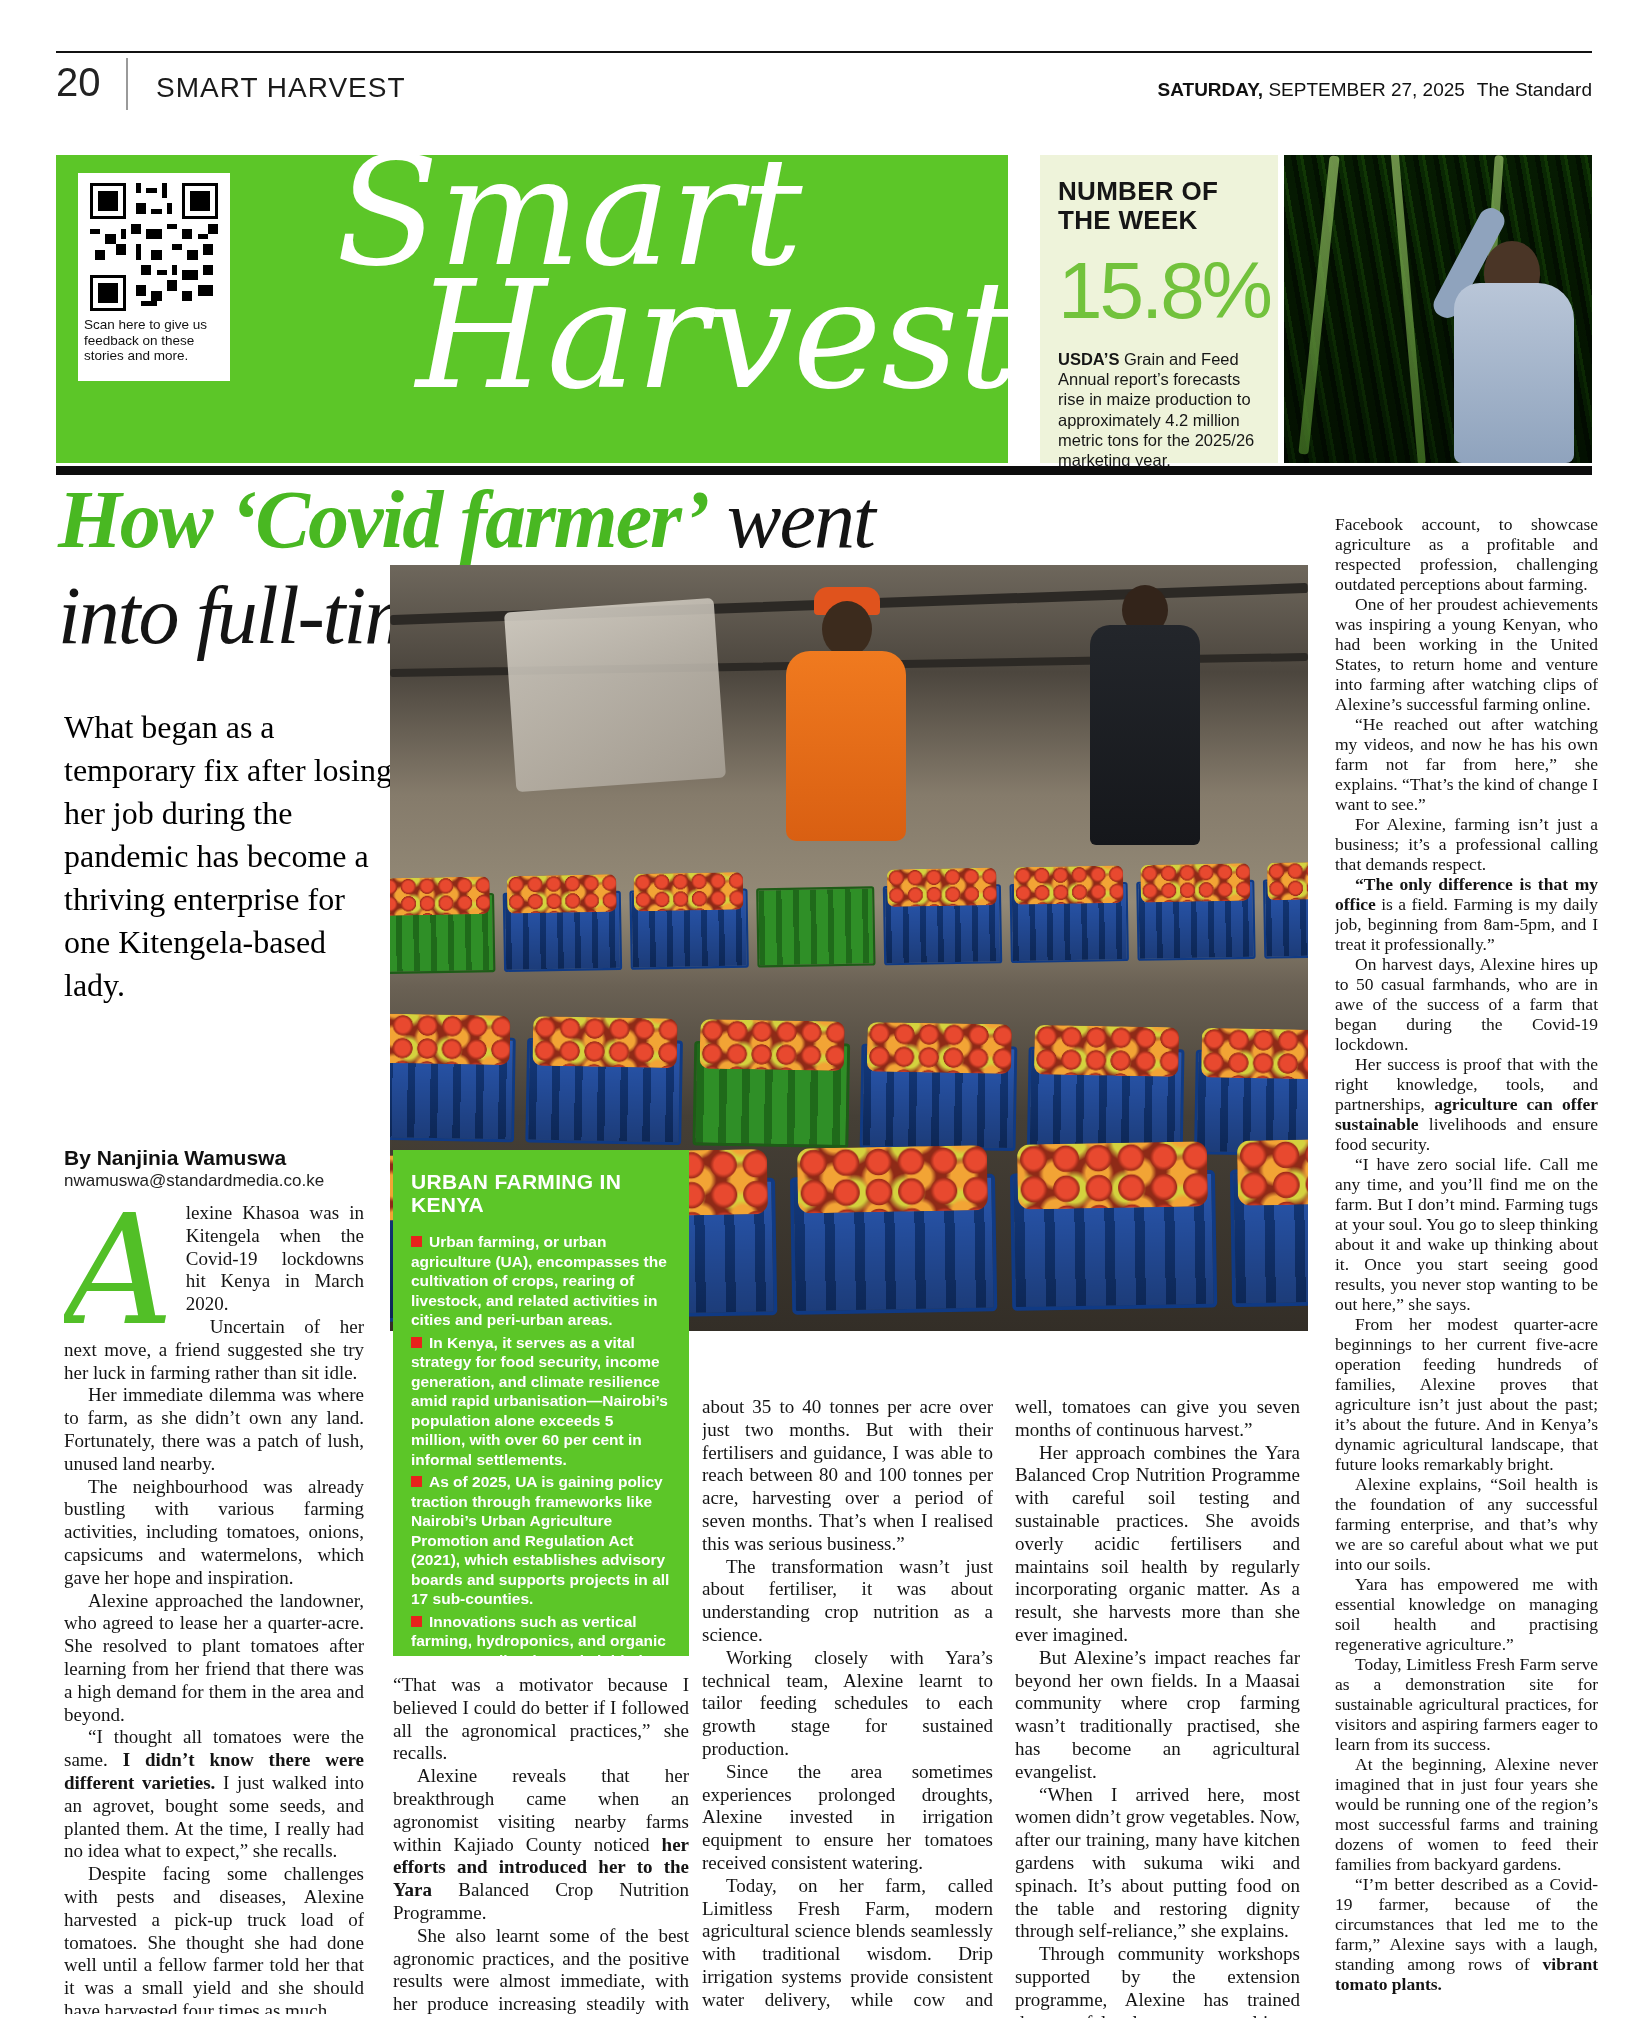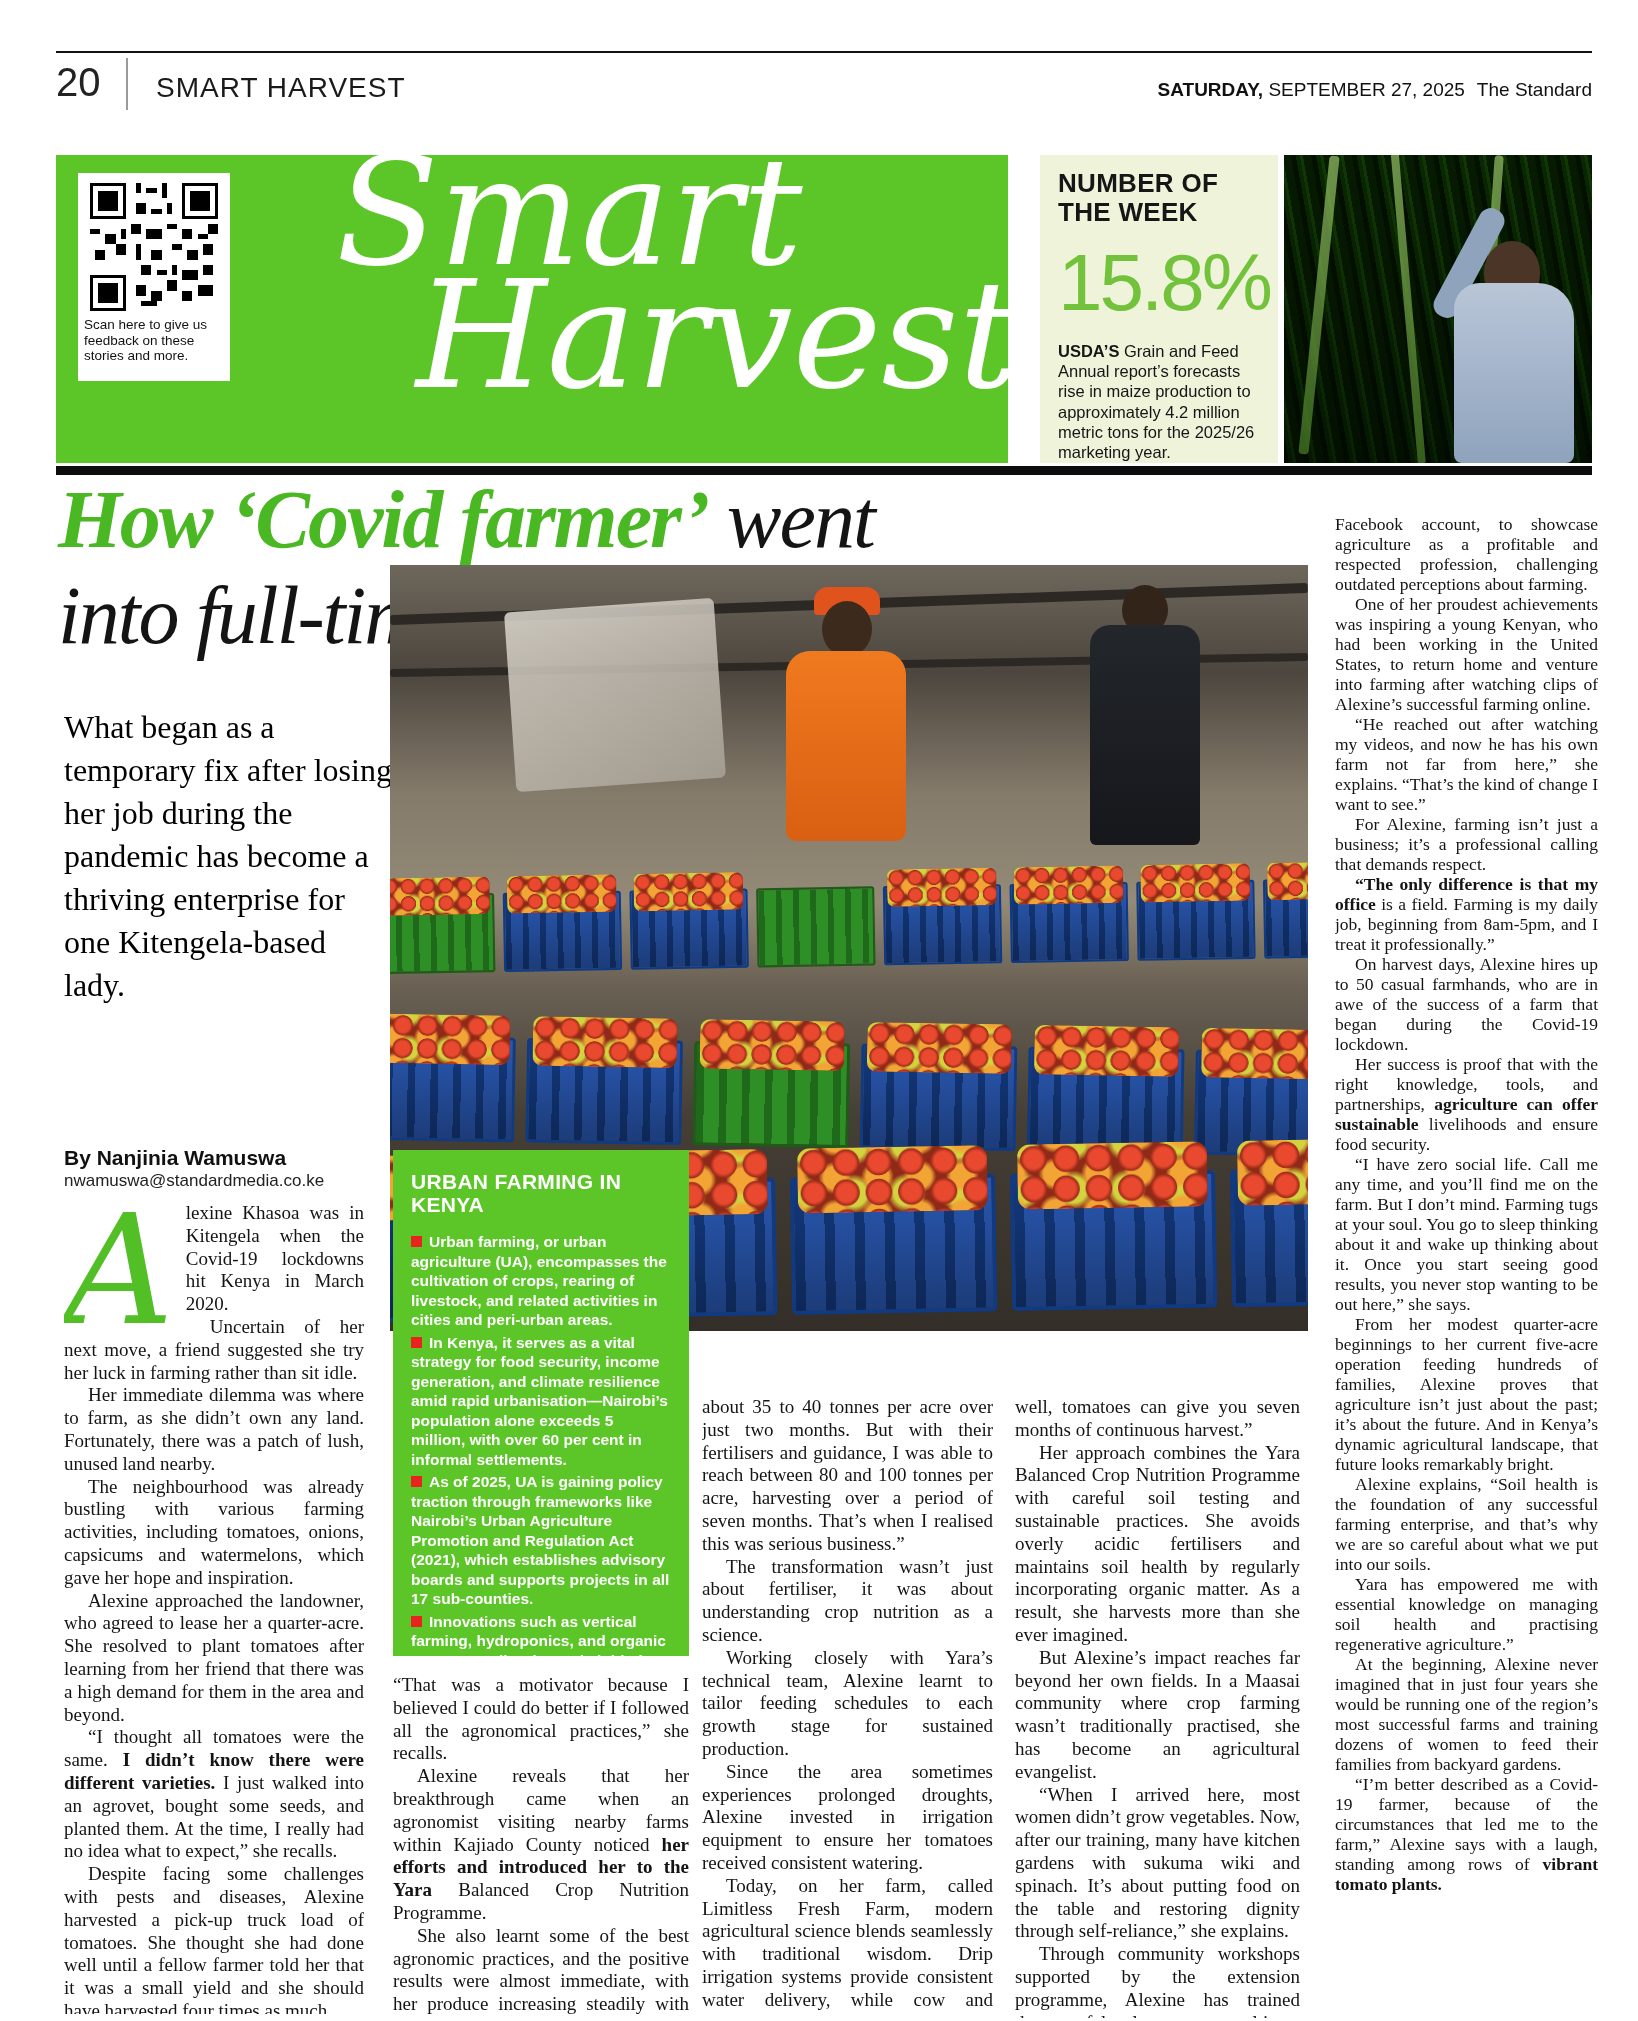--- a/index.html
+++ b/index.html
@@ -18,21 +18,21 @@
   
   .mast-green{position:absolute;left:56px;top:155px;width:952px;height:308px;background:#5cc628;overflow:visible;}
   .qr-box{position:absolute;left:22px;top:18px;width:152px;height:208px;background:#fff;padding:6px;box-sizing:border-box;}
   .qr-box svg{display:block;width:128px;height:128px;margin:4px auto 6px auto;}
   .qr-caption{font:400 13.5px/1.15 "Liberation Sans",sans-serif;color:#111;text-align:left;}
   .mast-title{position:absolute;left:0;top:0;width:100%;height:100%;color:#fff;
               font-family:"DejaVu Serif",serif;font-style:italic;font-weight:400;}
   .mast-title .t1{position:absolute;left:280px;top:-18px;font-size:150px;line-height:1;}
   .mast-title .t2{position:absolute;left:360px;top:105px;font-size:150px;line-height:1;}
 
-  .numbox{position:absolute;left:1040px;top:155px;width:238px;height:308px;background:#eef3da;box-sizing:border-box;padding:14px 18px;}
+  .numbox{position:absolute;left:1040px;top:155px;width:238px;height:308px;background:#eef3da;box-sizing:border-box;padding:22px 18px;}
   .numbox-label{font:800 26px/1.12 "Liberation Sans",sans-serif;color:#161616;white-space:pre-line;letter-spacing:.3px;}
   .numbox-value{margin-top:16px;font:300 80px/1 "Liberation Sans",sans-serif;color:#72c23c;letter-spacing:-3px;}
   .numbox-desc{margin:18px 0 0 0;font:400 16.5px/1.22 "Liberation Sans",sans-serif;color:#161616;}
   .numbox-desc strong{font-weight:800;}
 
   .maize-photo{position:absolute;left:1284px;top:155px;width:308px;height:308px;overflow:hidden;
      background:
        repeating-linear-gradient(80deg,#14310e 0 5px,#38701e 5px 9px,#649e37 9px 12px,#244d13 12px 20px),
        linear-gradient(180deg,#2c5a17,#17350c);background-blend-mode:multiply;}
   .maize-streak{position:absolute;background:linear-gradient(180deg,#9cc86a,#4a7f27);opacity:.7;border-radius:4px;}
@@ -285,17 +285,18 @@
       <p class="para">One of her proudest achievements was inspiring a young Kenyan, who had been working in the United States, to return home and venture into farming after watching clips of Alexine’s successful farming online.</p>
       <p class="para">“He reached out after watching my videos, and now he has his own farm not far from here,” she explains. “That’s the kind of change I want to see.”</p>
       <p class="para">For Alexine, farming isn’t just a business; it’s a professional calling that demands respect.</p>
       <p class="para"><strong>“The only difference is that my office</strong> is a field. Farming is my daily job, beginning from 8am-5pm, and I treat it professionally.”</p>
       <p class="para">On harvest days, Alexine hires up to 50 casual farmhands, who are in awe of the success of a farm that began during the Covid-19 lockdown.</p>
       <p class="para">Her success is proof that with the right knowledge, tools, and partnerships, <strong>agriculture can offer sustainable</strong> livelihoods and ensure food security.</p>
       <p class="para">“I have zero social life. Call me any time, and you’ll find me on the farm. But I don’t mind. Farming tugs at your soul. You go to sleep thinking about it and wake up thinking about it. Once you start seeing good results, you never stop wanting to be out here,” she says.</p>
       <p class="para">From her modest quarter-acre beginnings to her current five-acre operation feeding hundreds of families, Alexine proves that agriculture isn’t just about the past; it’s about the future. And in Kenya’s dynamic agricultural landscape, that future looks remarkably bright.</p>
       <p class="para">Alexine explains, “Soil health is the foundation of any successful farming enterprise, and that’s why we are so careful about what we put into our soils.</p>
       <p class="para">Yara has empowered me with essential knowledge on managing soil health and practising regenerative agriculture.”</p>
+      <p class="para">Today, Limitless Fresh Farm serve as a demonstration site for sustainable agricultural practices, for visitors and aspiring farmers eager to learn from its success.</p>
       <p class="para">At the beginning, Alexine never imagined that in just four years she would be running one of the region’s most successful farms and training dozens of women to feed their families from backyard gardens.</p>
       <p class="para">“I’m better described as a Covid-19 farmer, because of the circumstances that led me to the farm,” Alexine says with a laugh, standing among rows of <strong>vibrant tomato plants.</strong></p>
     </div>
 
 </div>
 
 </body></html>

